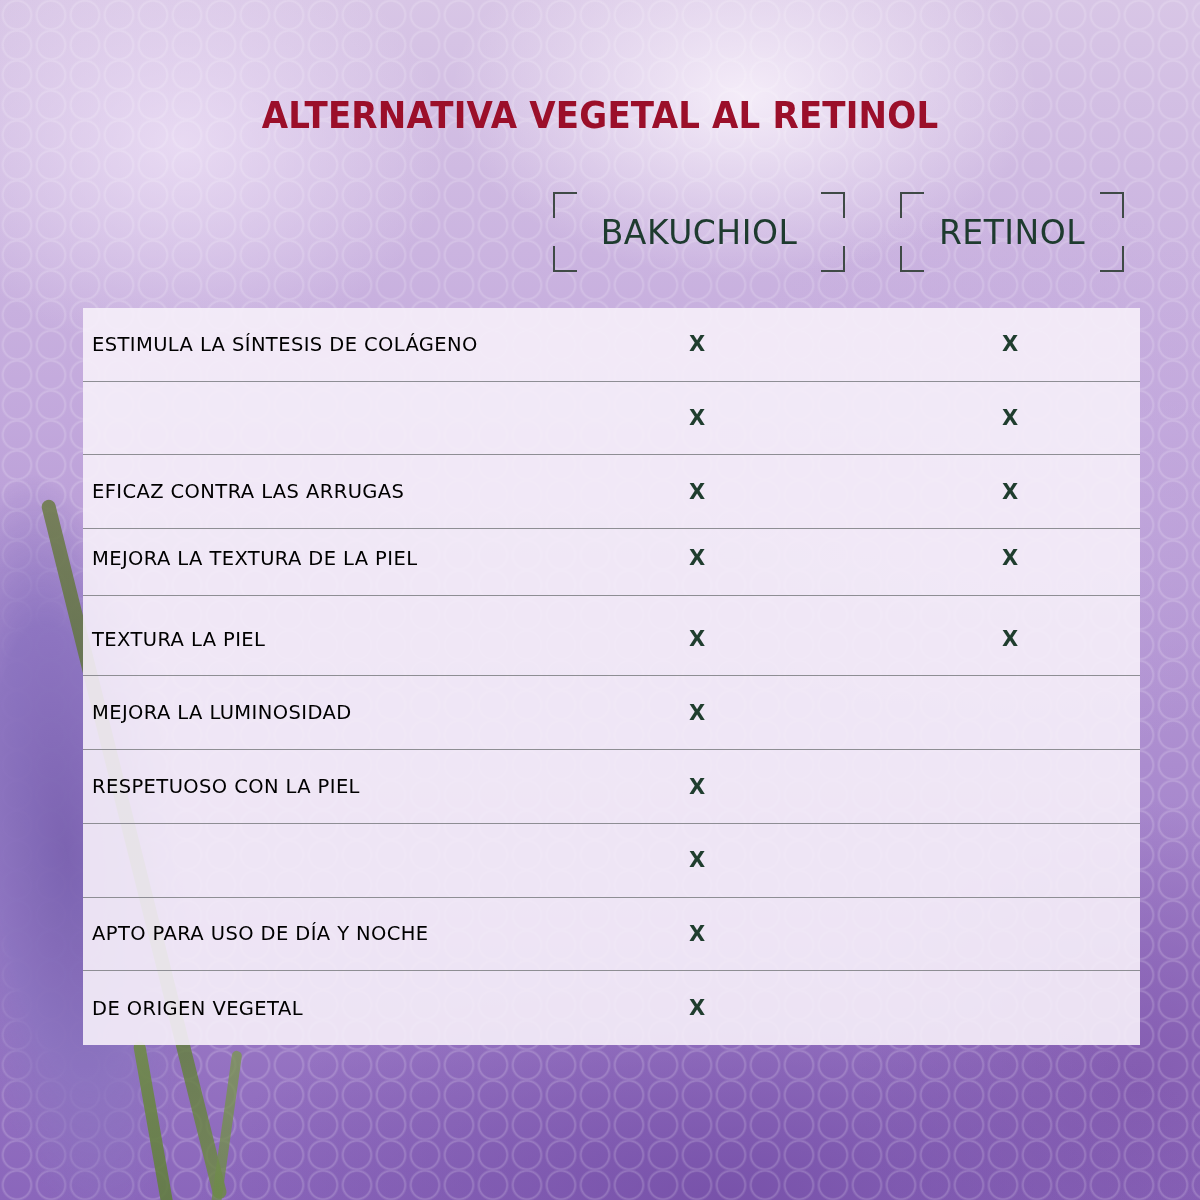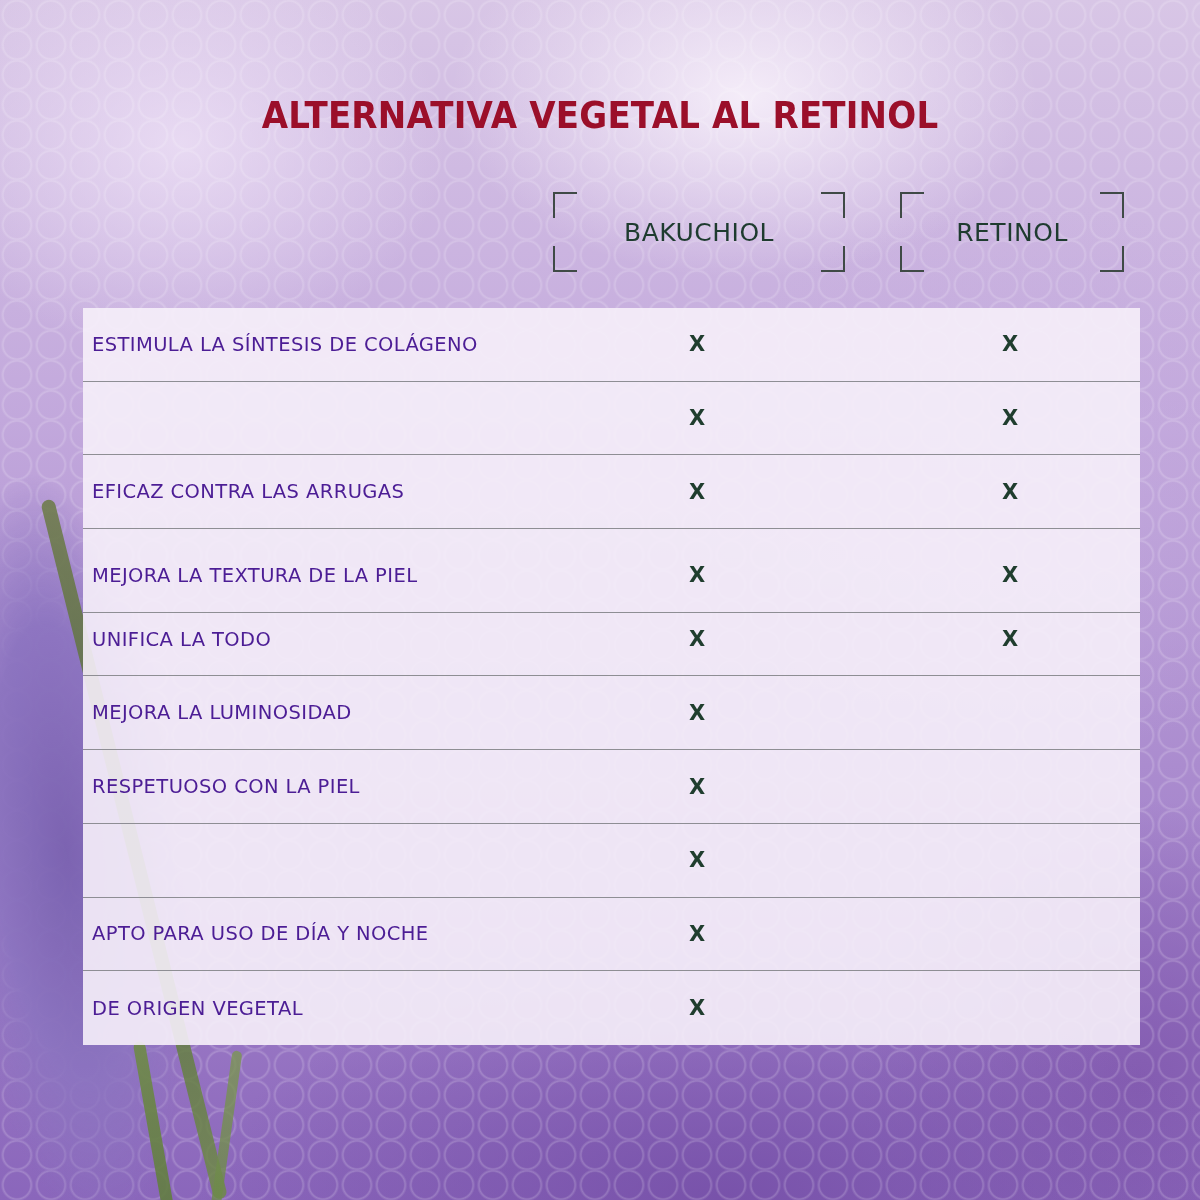--- a/index.html
+++ b/index.html
@@ -98,21 +98,21 @@
     .col-header {
       position: absolute;
       top: 192px;
       height: 80px;
       display: flex;
       align-items: center;
       justify-content: center;
     }
     .col-header .label {
       font-family: "DejaVu Sans", sans-serif;
-      font-size: 25px;
+      font-size: 33px;
       letter-spacing: 0.5px;
       color: #1e3b2f;
     }
     .corner {
       position: absolute;
       border-color: #3f4a46;
       border-style: solid;
     }
     .corner.tl { left: 0; top: 0; width: 22px; height: 24px; border-width: 2px 0 0 2px; }
     .corner.bl { left: 0; bottom: 0; width: 22px; height: 24px; border-width: 0 0 2px 2px; }
@@ -142,21 +142,21 @@
     .row .feature {
       position: absolute;
       left: 9px;
       top: 0;
       height: 100%;
       display: flex;
       align-items: center;
       font-family: "DejaVu Sans", sans-serif;
       font-size: 19.5px;
       letter-spacing: 0.4px;
-      color: #4c1d95;
+      color: #000000;
     }
     .row .mark {
       position: absolute;
       top: 0;
       height: 100%;
       width: 30px;
       display: flex;
       align-items: center;
       justify-content: center;
       font-family: "DejaVu Sans", sans-serif;
@@ -203,27 +203,27 @@
   </div>
   <div class="row" style="top:73.7px;">
     <span class="mark bak">X</span>
     <span class="mark ret">X</span>
   </div>
   <div class="row" style="top:147.4px;">
     <span class="feature">EFICAZ CONTRA LAS ARRUGAS</span>
     <span class="mark bak">X</span>
     <span class="mark ret">X</span>
   </div>
-  <div class="row" style="top:231px;">
+  <div class="row" style="top:214px;">
     <span class="feature">MEJORA LA TEXTURA DE LA PIEL</span>
     <span class="mark bak">X</span>
     <span class="mark ret">X</span>
   </div>
   <div class="row" style="top:294.8px;">
-    <span class="feature">UNIFICA LA TODO</span>
+    <span class="feature">TEXTURA LA PIEL</span>
     <span class="mark bak">X</span>
     <span class="mark ret">X</span>
   </div>
   <div class="row" style="top:368.5px;">
     <span class="feature">MEJORA LA LUMINOSIDAD</span>
     <span class="mark bak">X</span>
     <span class="mark ret"></span>
   </div>
   <div class="row" style="top:442.2px;">
     <span class="feature">RESPETUOSO CON LA PIEL</span>

